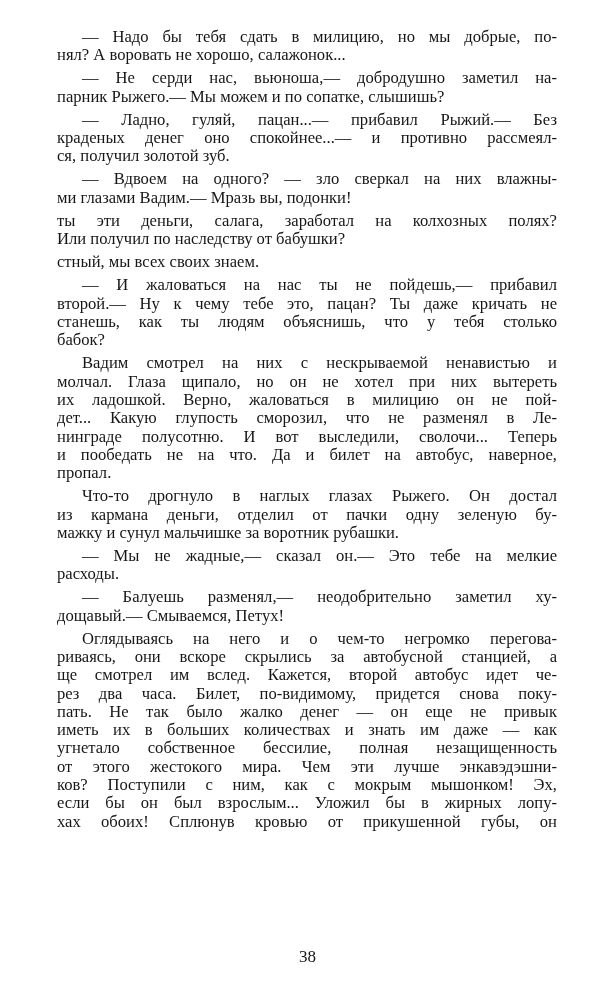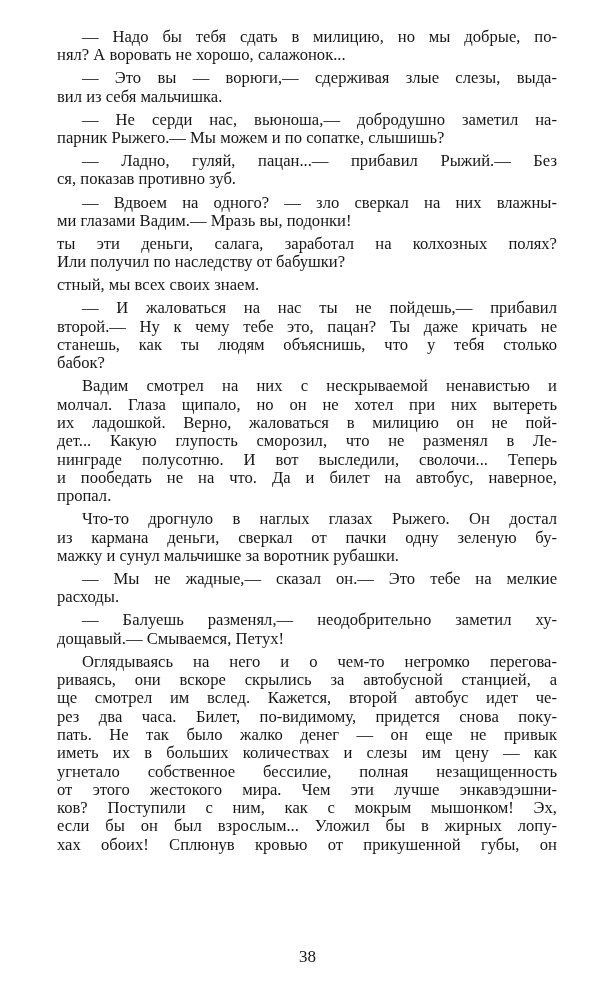--- a/index.html
+++ b/index.html
@@ -64,30 +64,27 @@
 </head>
 <body>
 
 <div class="page">
   <div class="text-block" id="text-block">
       <div class="para">
         <span class="line first">— Надо бы тебя сдать в милицию, но мы добрые, по-</span>
         <span class="line last">нял? А воровать не хорошо, салажонок...</span>
       </div>
       <div class="para">
-        <span class="line first">— Это вы — ворюги,— сдерживая злые слезы, выда-</span>
-        <span class="line last">вил из себя мальчишка.</span>
-      </div>
-      <div class="para">
         <span class="line first">— Не серди нас, вьюноша,— добродушно заметил на-</span>
         <span class="line last">парник Рыжего.— Мы можем и по сопатке, слышишь?</span>
       </div>
       <div class="para">
         <span class="line first">— Ладно, гуляй, пацан...— прибавил Рыжий.— Без</span>
-        <span class="line last">ся, показав противно зуб.</span>
+        <span class="line">краденых денег оно спокойнее...— и противно рассмеял-</span>
+        <span class="line last">ся, получил золотой зуб.</span>
       </div>
       <div class="para">
         <span class="line first">— Вдвоем на одного? — зло сверкал на них влажны-</span>
         <span class="line last">ми глазами Вадим.— Мразь вы, подонки!</span>
       </div>
       <div class="para">
         <span class="line">ты эти деньги, салага, заработал на колхозных полях?</span>
         <span class="line last">Или получил по наследству от бабушки?</span>
       </div>
       <div class="para">
@@ -103,38 +100,38 @@
         <span class="line first">Вадим смотрел на них с нескрываемой ненавистью и</span>
         <span class="line">молчал. Глаза щипало, но он не хотел при них вытереть</span>
         <span class="line">их ладошкой. Верно, жаловаться в милицию он не пой-</span>
         <span class="line">дет... Какую глупость сморозил, что не разменял в Ле-</span>
         <span class="line">нинграде полусотню. И вот выследили, сволочи... Теперь</span>
         <span class="line">и пообедать не на что. Да и билет на автобус, наверное,</span>
         <span class="line last">пропал.</span>
       </div>
       <div class="para">
         <span class="line first">Что-то дрогнуло в наглых глазах Рыжего. Он достал</span>
-        <span class="line">из кармана деньги, сверкал от пачки одну зеленую бу-</span>
+        <span class="line">из кармана деньги, отделил от пачки одну зеленую бу-</span>
         <span class="line last">мажку и сунул мальчишке за воротник рубашки.</span>
       </div>
       <div class="para">
         <span class="line first">— Мы не жадные,— сказал он.— Это тебе на мелкие</span>
         <span class="line last">расходы.</span>
       </div>
       <div class="para">
         <span class="line first">— Балуешь разменял,— неодобрительно заметил ху-</span>
         <span class="line last">дощавый.— Смываемся, Петух!</span>
       </div>
       <div class="para">
         <span class="line first">Оглядываясь на него и о чем-то негромко перегова-</span>
         <span class="line">риваясь, они вскоре скрылись за автобусной станцией, а</span>
         <span class="line">ще смотрел им вслед. Кажется, второй автобус идет че-</span>
         <span class="line">рез два часа. Билет, по-видимому, придется снова поку-</span>
         <span class="line">пать. Не так было жалко денег — он еще не привык</span>
-        <span class="line">иметь их в больших количествах и слезы им цену — как</span>
+        <span class="line">иметь их в больших количествах и знать им даже — как</span>
         <span class="line">угнетало собственное бессилие, полная незащищенность</span>
         <span class="line">от этого жестокого мира. Чем эти лучше энкавэдэшни-</span>
         <span class="line">ков? Поступили с ним, как с мокрым мышонком! Эх,</span>
         <span class="line">если бы он был взрослым... Уложил бы в жирных лопу-</span>
         <span class="line">хах обоих! Сплюнув кровью от прикушенной губы, он</span>
       </div>
     </div>
   <div class="page-number">38</div>
 </div>
 

